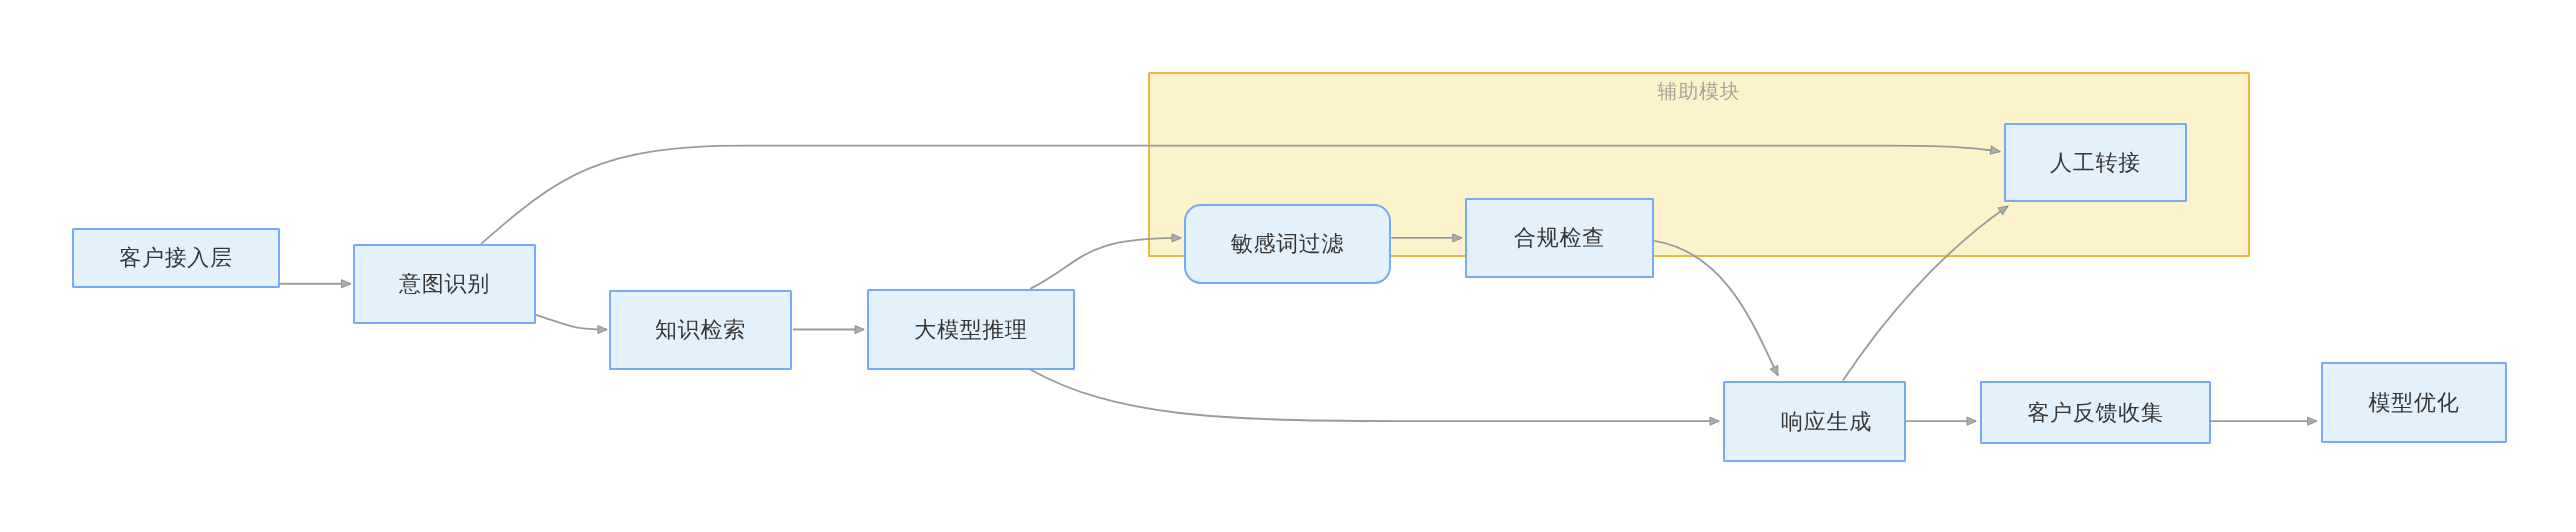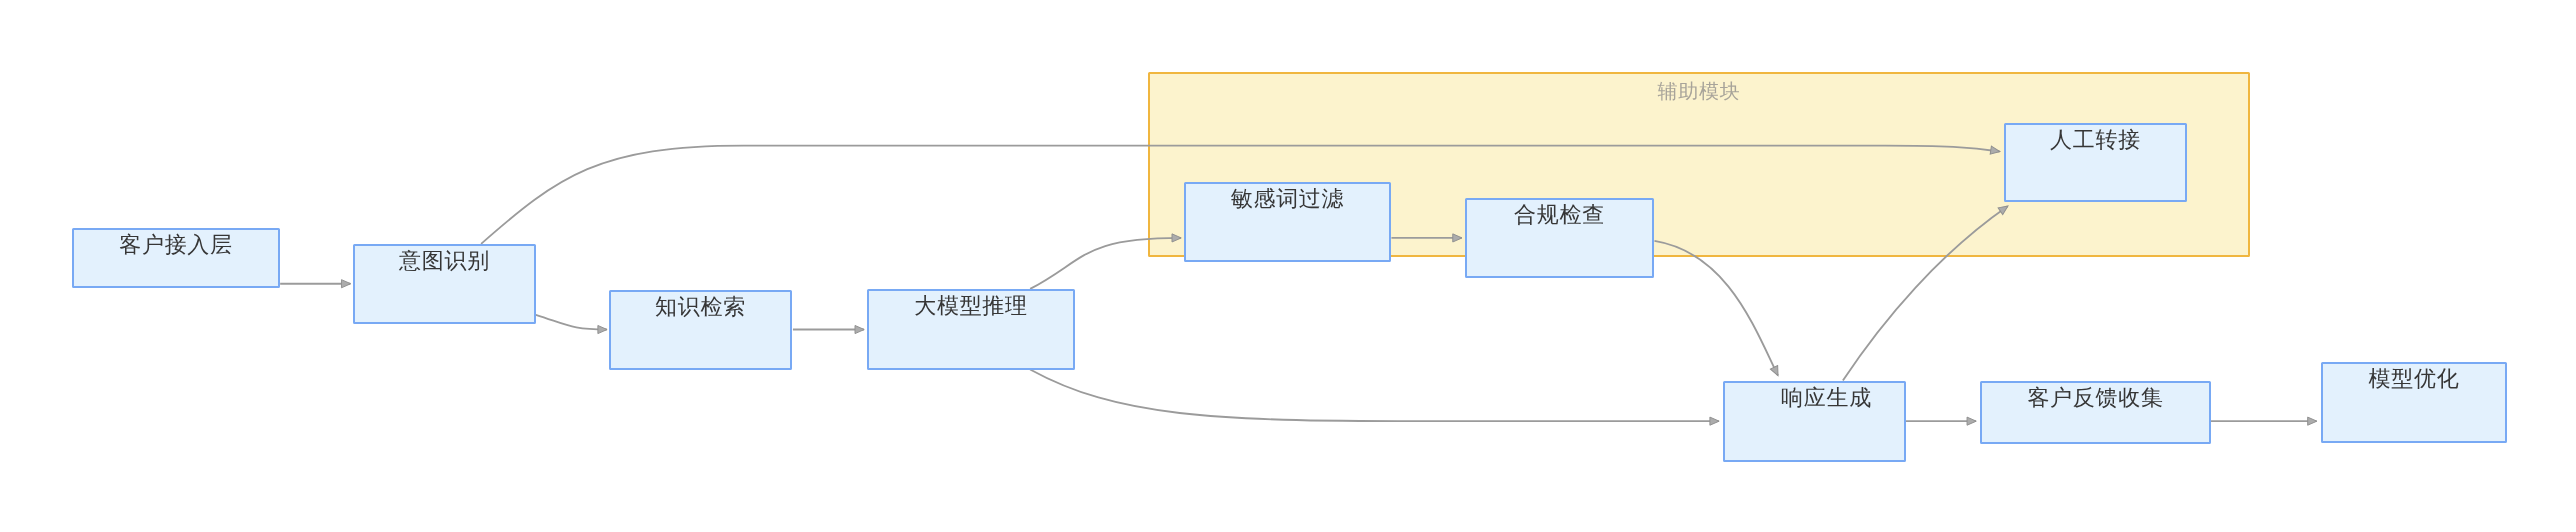--- a/index.html
+++ b/index.html
@@ -39,21 +39,21 @@
     stroke: #9b9b9b;
     stroke-width: 2.5;
   }
   .node {
     position: absolute;
     background: #e3f1fd;
     border: 2.2px solid #78a9f4;
     border-radius: 1.5px;
     box-sizing: border-box;
     display: flex;
-    align-items: flex-start;
+    align-items: center;
     justify-content: center;
     font-size: 22px;
     color: #363636;
     letter-spacing: 0.7px;
     cursor: default;
   }
 </style>
 </head>
 <body>
 
@@ -91,21 +91,21 @@
   </div>
 
   <div class="node" style="left:353px; top:244px; width:183px; height:80px;">
     <span>意图识别</span>
   </div>
 
   <div class="node" style="left:867px; top:289px; width:208px; height:81px;">
     <span>大模型推理</span>
   </div>
 
-  <div class="node" style="left:1184px; top:182px; width:207px; height:80px;">
+  <div class="node" style="left:1184px; top:204px; width:207px; height:80px;border-radius:17px;">
     <span>敏感词过滤</span>
   </div>
 
   <div class="node" style="left:1465px; top:198px; width:189px; height:80px;">
     <span>合规检查</span>
   </div>
 
   <div class="node" style="left:2004px; top:123px; width:183px; height:79px;">
     <span>人工转接</span>
   </div>

